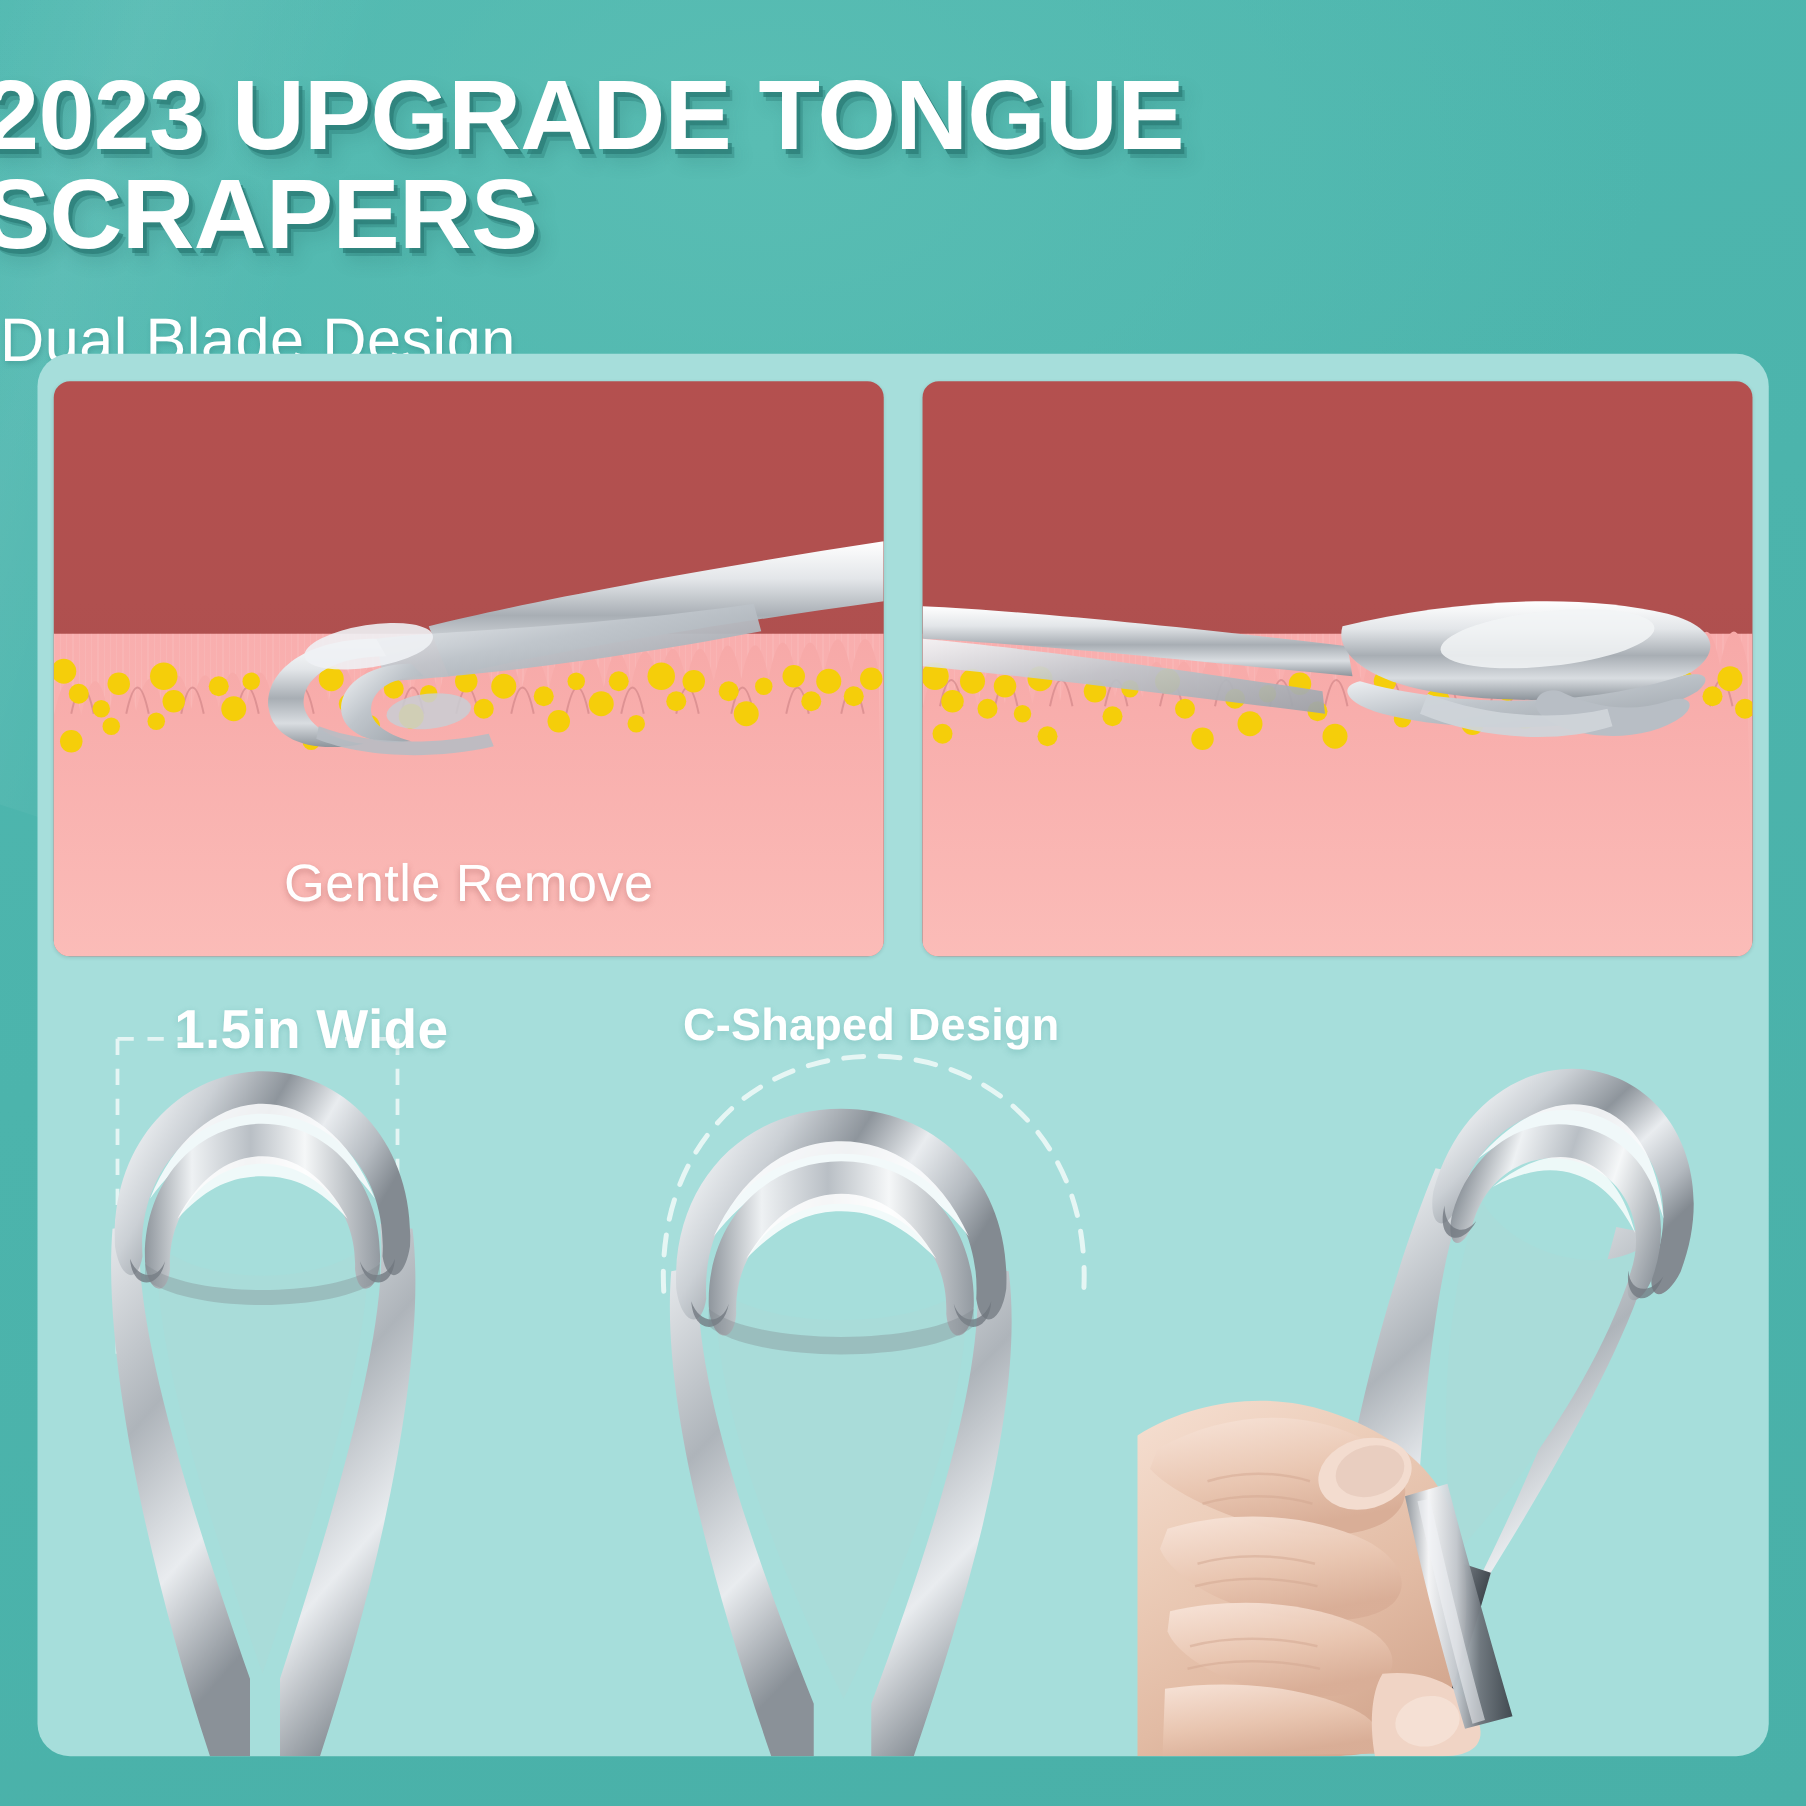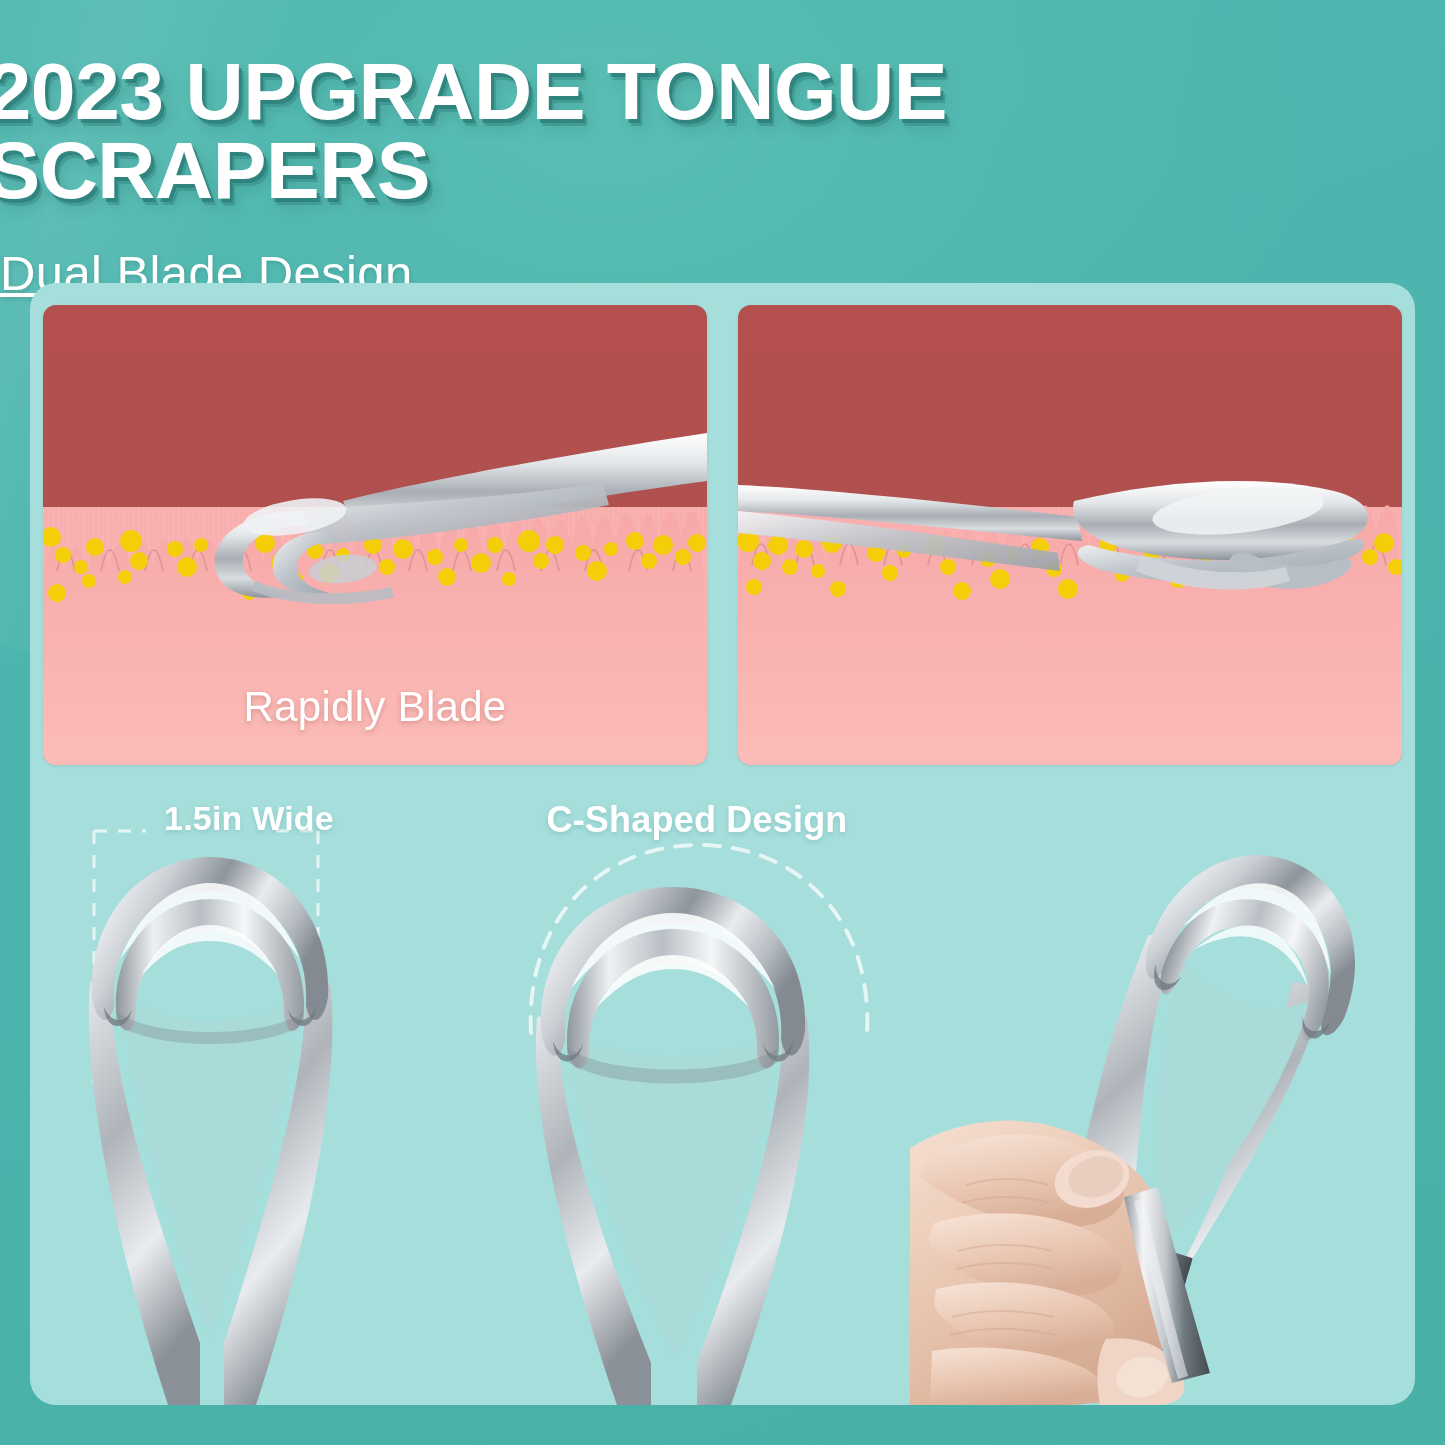--- a/index.html
+++ b/index.html
@@ -47,21 +47,20 @@
        7px 10px 14px rgba(32,96,92,.22);
   }
 
   .subtitle {
     margin-top:35px;
     font-size:49px;
     font-weight:400;
     color:#ffffff;
     letter-spacing:.4px;
     text-shadow:1px 2px 4px rgba(38,110,105,.30);
-    text-decoration:underline;
   }
 
   
   .panel {
     position:absolute;
     left:30px; top:283px;
     width:1385px; height:1122px;
     background:#a6dedb;
     border-radius:26px;
   }
@@ -120,21 +119,21 @@
     position:absolute; top:16px; left:0; width:100%;
     text-align:center;
     font-family:"Liberation Sans Narrow","Liberation Sans", sans-serif;
     font-weight:bold;
     font-size:40px;
     color:#ffffff;
     letter-spacing:.2px;
     text-shadow:0 2px 5px rgba(70,150,145,.30);
     z-index:6;
   }
-  .f1 .feature-label { font-size:34px; transform:translateX(-26px); }
+  .f1 .feature-label { font-size:44px; transform:translateX(-26px); }
   .f2 .feature-label { font-size:36px; transform:translateX(-8px); }
   .f3 .feature-label { font-size:40px; transform:translateX(12px); }
 
   .feature-art { position:absolute; left:0; top:0; width:100%; height:622px; }
 </style>
 </head>
 <body>
 
 <div id="poster">
 
@@ -260,21 +259,21 @@
                    C216,286 198,270 200,254 C202,236 224,220 266,220 Z" fill="url(#m1)"></path>
 
           <path d="M286,226 C248,226 228,246 230,264 C232,282 256,292 286,288
                    C264,282 252,272 254,260 C256,246 272,236 296,236 Z" fill="url(#m2)"></path>
 
           <ellipse cx="252" cy="212" rx="52" ry="17" fill="#eef1f4" opacity=".9" transform="rotate(-9 252 212)"></ellipse>
           <ellipse cx="300" cy="264" rx="34" ry="14" fill="#c9ced4" opacity=".85" transform="rotate(-6 300 264)"></ellipse>
           <path d="M212,276 C248,290 300,292 348,282 L352,292 C300,304 244,300 210,286 Z" fill="#b7bdc3" opacity=".9"></path>
         </svg>
 
-        <div class="card-label">Rapidly Blade</div>
+        <div class="card-label">Gentle Remove</div>
       </div>
 
       <div class="card">
         <div class="tissue"></div>
 
         <svg class="papillae" viewBox="0 0 664 460" preserveAspectRatio="none">
           <path d="M0,262
                    q11,-54 22,-1 q11,-54 22,-1 q11,-56 22,-2
                    q11,-52 22,0 q11,-56 22,-2 q11,-53 22,-1
                    q11,-55 22,-2 q11,-52 22,0 q11,-56 22,-2

